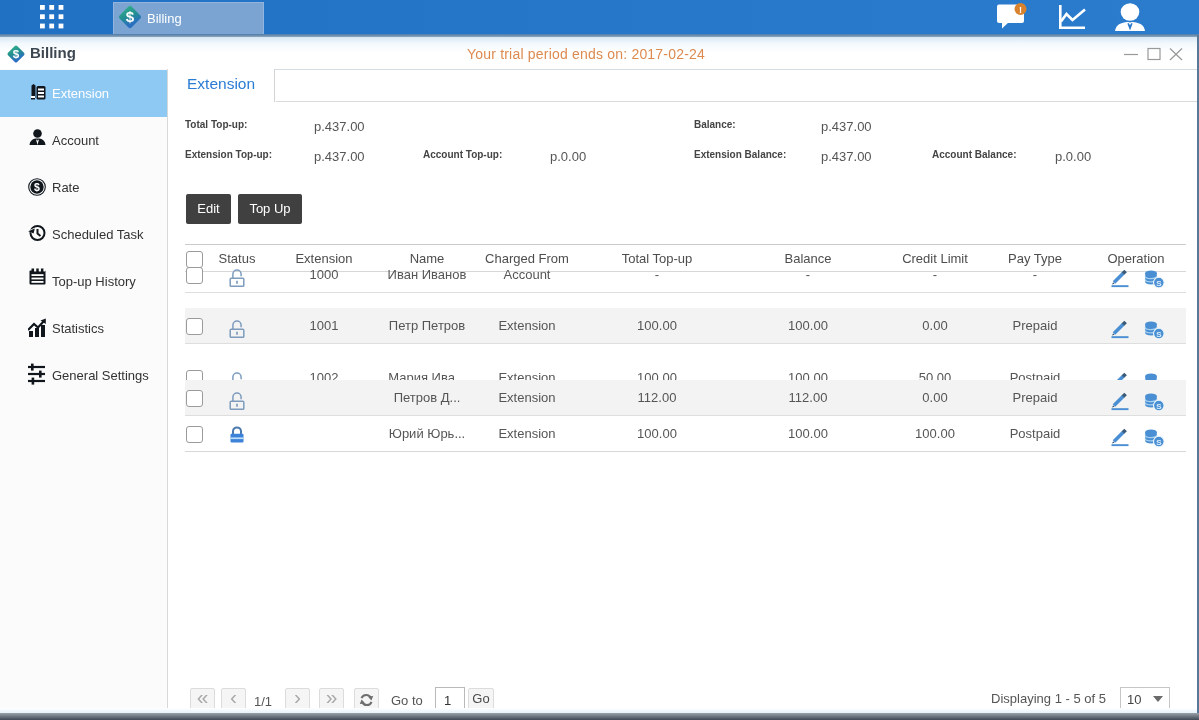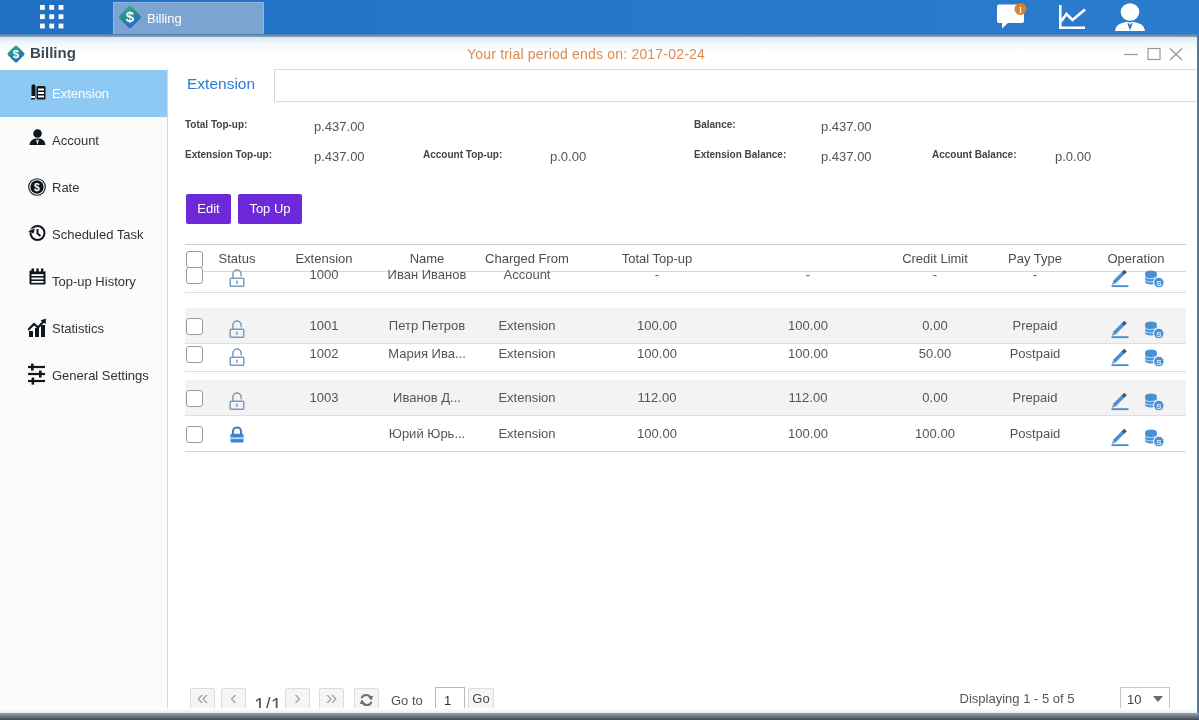--- a/index.html
+++ b/index.html
@@ -23,21 +23,21 @@
   #mi0{background:#8ec9f4;}
   #mi0 .lbl{color:#fff;}
   
   #tabline{left:276px;top:101px;width:923px;height:1px;background:#dadada;}
   #tab{left:168px;top:69px;width:107px;height:33px;background:#fff;border-right:1px solid #d4d4d4;box-sizing:border-box;}
   #tab span{position:absolute;left:19px;top:6px;font-size:15.5px;color:#2b7cd4;}
   
   .slabel{font-size:10px;font-weight:bold;color:#444;}
   .sval{font-size:13px;color:#555;}
   
-  .bluebtn{position:absolute;top:194px;height:30px;background:#6d28d9;border-radius:2px;
+  .bluebtn{position:absolute;top:194px;height:30px;background:#404040;border-radius:2px;
     color:#fff;font-size:13px;text-align:center;line-height:30px;}
   
   #table{left:185px;top:244px;width:1001px;}
   .trow{position:absolute;left:0;width:1001px;}
   .cell{position:absolute;top:0;height:100%;display:flex;align-items:center;justify-content:center;
     font-size:13px;color:#555;}
   .hcell{color:#4d4d4d;}
   .cb{position:absolute;left:1px;width:15px;height:15px;border:1px solid #9a9a9a;border-radius:3px;background:#fff;}
   
   .pbtn{position:absolute;top:688px;height:22px;background:#f5f5f5;border:1px solid #dcdcdc;border-radius:2px;
@@ -211,20 +211,21 @@
 <div class="bluebtn" style="left:186px;width:45px;">Edit</div>
 <div class="bluebtn" style="left:238px;width:64px;">Top Up</div>
 <div id="table" class="abs">
   <div class="trow" style="top:0;height:28px;border-top:1px solid #cbcbcb;border-bottom:1px solid #d7d7d7;box-sizing:border-box;text-align:right;">
     <div class="cb" style="top:6px"></div>
     <div class="cell hcell" style="left:25px;width:54px">Status</div>
     <div class="cell hcell" style="left:79px;width:120px">Extension</div>
     <div class="cell hcell" style="left:199px;width:86px">Name</div>
     <div class="cell hcell" style="left:285px;width:114px">Charged From</div>
     <div class="cell hcell" style="left:399px;width:146px">Total Top-up</div>
+    <div class="cell hcell" style="left:545px;width:156px">Balance</div>
     <div class="cell hcell" style="left:701px;width:98px">Credit Limit</div>
     <div class="cell hcell" style="left:799px;width:102px">Pay Type</div>
     <div class="cell hcell" style="left:901px;width:100px">Operation</div>
   </div>
   <div class="trow" style="top:13px;height:36px;border-bottom:1px solid #dedede;box-sizing:border-box;">
     <div class="cb" style="top:10px"></div>
     <div class="cell" style="left:25px;width:54px">
         <svg width="16" height="18" style="margin-top:7px">
           <rect x="1.2" y="9.3" width="13.6" height="8" rx="1" fill="none" stroke="#7d9cbe" stroke-width="1.5"></rect>
           <path d="M3.9,9 L3.9,5.2 A4.1,4.1 0 0 1 12.1,5.2 L12.1,7.2" fill="none" stroke="#7d9cbe" stroke-width="1.5"></path>
@@ -277,21 +278,21 @@
       </svg>
     <svg class="abs" style="left:959px;top:13px" width="21" height="19">
         <ellipse cx="7" cy="3" rx="5.8" ry="2.4" fill="#4a8fd3"></ellipse>
         <path d="M1.2,3 L1.2,12 A5.8,2.4 0 0 0 12.8,12 L12.8,3" fill="#4a8fd3"></path>
         <path d="M1.2,6.2 A5.8,2.4 0 0 0 12.8,6.2" fill="none" stroke="#a9d2f0" stroke-width="1.2"></path>
         <path d="M1.2,9.4 A5.8,2.4 0 0 0 12.8,9.4" fill="none" stroke="#a9d2f0" stroke-width="1.2"></path>
         <circle cx="14.8" cy="12.6" r="5.3" fill="#4a8fd3" stroke="#eef6fc" stroke-width="1.1"></circle>
         <text x="14.8" y="15.6" font-size="8" font-weight="bold" fill="#d8ecfa" text-anchor="middle" font-family="Liberation Sans">S</text>
       </svg>
   </div>
-  <div class="trow" style="top:92px;height:36px;border-bottom:1px solid #dedede;box-sizing:border-box;text-align:center;">
+  <div class="trow" style="top:116px;height:36px;border-bottom:1px solid #dedede;box-sizing:border-box;text-align:center;">
     <div class="cb" style="top:10px"></div>
     <div class="cell" style="left:25px;width:54px">
         <svg width="16" height="18" style="margin-top:7px">
           <rect x="1.2" y="9.3" width="13.6" height="8" rx="1" fill="none" stroke="#7d9cbe" stroke-width="1.5"></rect>
           <path d="M3.9,9 L3.9,5.2 A4.1,4.1 0 0 1 12.1,5.2 L12.1,7.2" fill="none" stroke="#7d9cbe" stroke-width="1.5"></path>
           <line x1="8" y1="11.7" x2="8" y2="14.8" stroke="#7d9cbe" stroke-width="1.7"></line>
         </svg>
       </div>
     <div class="cell" style="left:79px;width:120px">1002</div>
     <div class="cell" style="left:199px;width:86px">Мария Ива...</div>
@@ -317,22 +318,21 @@
   </div>
   <div class="trow" style="top:136px;height:36px;border-bottom:1px solid #dedede;box-sizing:border-box;background:#f3f3f3;">
     <div class="cb" style="top:10px"></div>
     <div class="cell" style="left:25px;width:54px">
         <svg width="16" height="18" style="margin-top:7px">
           <rect x="1.2" y="9.3" width="13.6" height="8" rx="1" fill="none" stroke="#7d9cbe" stroke-width="1.5"></rect>
           <path d="M3.9,9 L3.9,5.2 A4.1,4.1 0 0 1 12.1,5.2 L12.1,7.2" fill="none" stroke="#7d9cbe" stroke-width="1.5"></path>
           <line x1="8" y1="11.7" x2="8" y2="14.8" stroke="#7d9cbe" stroke-width="1.7"></line>
         </svg>
       </div>
-    <div class="cell" style="left:79px;width:120px">1003</div>
-    <div class="cell" style="left:199px;width:86px">Иванов Д...</div>
+    <div class="cell" style="left:199px;width:86px">Петров Д...</div>
     <div class="cell" style="left:285px;width:114px">Extension</div>
     <div class="cell" style="left:399px;width:146px">112.00</div>
     <div class="cell" style="left:545px;width:156px">112.00</div>
     <div class="cell" style="left:701px;width:98px">0.00</div>
     <div class="cell" style="left:799px;width:102px">Prepaid</div>
     <svg class="abs" style="left:925px;top:12px" width="20" height="19">
         <line x1="4" y1="13.5" x2="13.2" y2="4.3" stroke="#4a8fd3" stroke-width="3.6"></line>
         <line x1="12.9" y1="4.6" x2="15.6" y2="1.9" stroke="#3a5a78" stroke-width="3.6"></line>
         <polygon points="2,15.4 4.6,14.8 3.1,13.2" fill="#3a5a78"></polygon>
         <rect x="1.5" y="16.2" width="17" height="1.9" fill="#4a8fd3"></rect>
@@ -370,38 +370,38 @@
     <svg class="abs" style="left:959px;top:13px" width="21" height="19">
         <ellipse cx="7" cy="3" rx="5.8" ry="2.4" fill="#4a8fd3"></ellipse>
         <path d="M1.2,3 L1.2,12 A5.8,2.4 0 0 0 12.8,12 L12.8,3" fill="#4a8fd3"></path>
         <path d="M1.2,6.2 A5.8,2.4 0 0 0 12.8,6.2" fill="none" stroke="#a9d2f0" stroke-width="1.2"></path>
         <path d="M1.2,9.4 A5.8,2.4 0 0 0 12.8,9.4" fill="none" stroke="#a9d2f0" stroke-width="1.2"></path>
         <circle cx="14.8" cy="12.6" r="5.3" fill="#4a8fd3" stroke="#eef6fc" stroke-width="1.1"></circle>
         <text x="14.8" y="15.6" font-size="8" font-weight="bold" fill="#d8ecfa" text-anchor="middle" font-family="Liberation Sans">S</text>
       </svg>
   </div>
 </div>
-<div class="ptext" style="left:254px;top:694px;font-size:20px;">1/1</div>
+<div class="ptext" style="left:254px;top:694px;font-size:13px;">1/1</div>
 <div class="pbtn" style="left:190px;width:25px;font-size:21px;line-height:16px;">«</div>
 <div class="pbtn" style="left:221px;width:25px;font-size:21px;line-height:16px;">‹</div>
 <div class="pbtn" style="left:285px;width:25px;font-size:21px;line-height:16px;">›</div>
 <div class="pbtn" style="left:319px;width:25px;font-size:21px;line-height:16px;">»</div>
 <div class="pbtn" style="left:354px;width:25px;">
   <svg width="15" height="14" style="margin-top:4px" fill="none" stroke="#6e6e6e" stroke-width="2">
     <path d="M2.5,5.2 A5,5 0 0 1 11.8,5"></path>
       <polygon points="14.2,3 8.9,3.6 12.4,7.6" fill="#6e6e6e" stroke="none"></polygon>
     <path d="M12.5,8.8 A5,5 0 0 1 3.2,9"></path>
       <polygon points="0.8,11 6.1,10.4 2.6,6.4" fill="#6e6e6e" stroke="none"></polygon>
   </svg>
 </div>
 <div class="ptext" style="left:391px;top:693px">Go to</div>
 <div class="abs" style="left:435px;top:687px;width:30px;height:24px;border:1px solid #b9b9b9;box-sizing:border-box;background:#fff;">
   <span style="position:absolute;left:8px;top:5px;font-size:13px;color:#333;">1</span>
   </div>
 <div class="pbtn" style="left:468px;width:26px;font-size:13px;line-height:20px;color:#4a4a4a;">Go</div>
-<div class="ptext" style="left:928px;top:691px;width:178px;text-align:center;">Displaying 1 - 5 of 5</div>
+<div class="ptext" style="left:928px;top:691px;width:178px;text-align:right;">Displaying 1 - 5 of 5</div>
 <div class="abs" style="left:1120px;top:687px;width:50px;height:24px;border:1px solid #c6c6c6;box-sizing:border-box;background:#fff;">
   <span style="position:absolute;left:6px;top:4px;font-size:13px;color:#444;">10</span>
   <span style="position:absolute;right:6px;top:8px;width:0;height:0;border-left:5px solid transparent;border-right:5px solid transparent;border-top:6px solid #6a6a6a;"></span>
 </div>
 <div id="bottomtint" class="abs"></div>
 <div id="bottomstrip" class="abs"></div>
 <div id="rightedge" class="abs"></div>
 
 </body></html>

